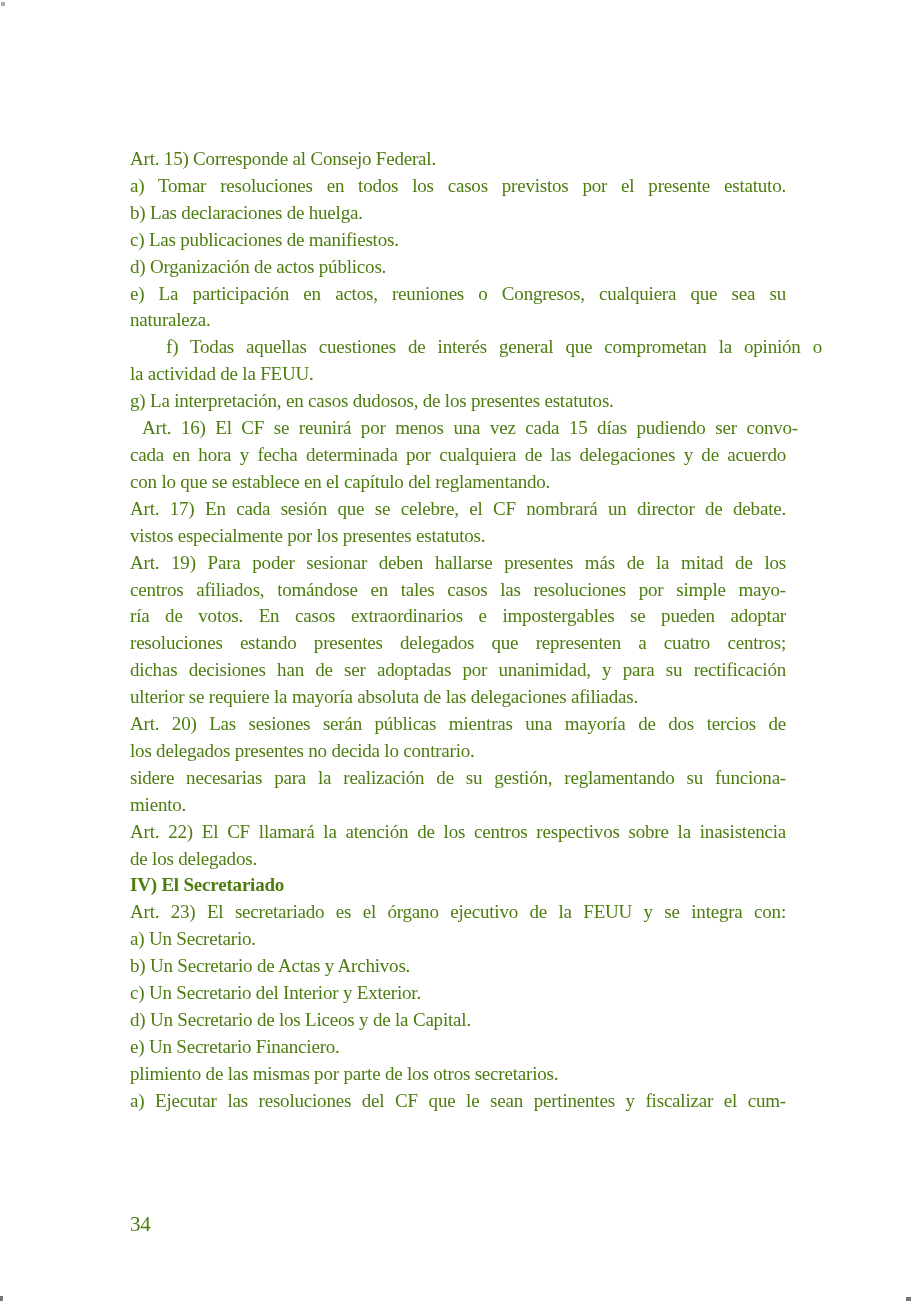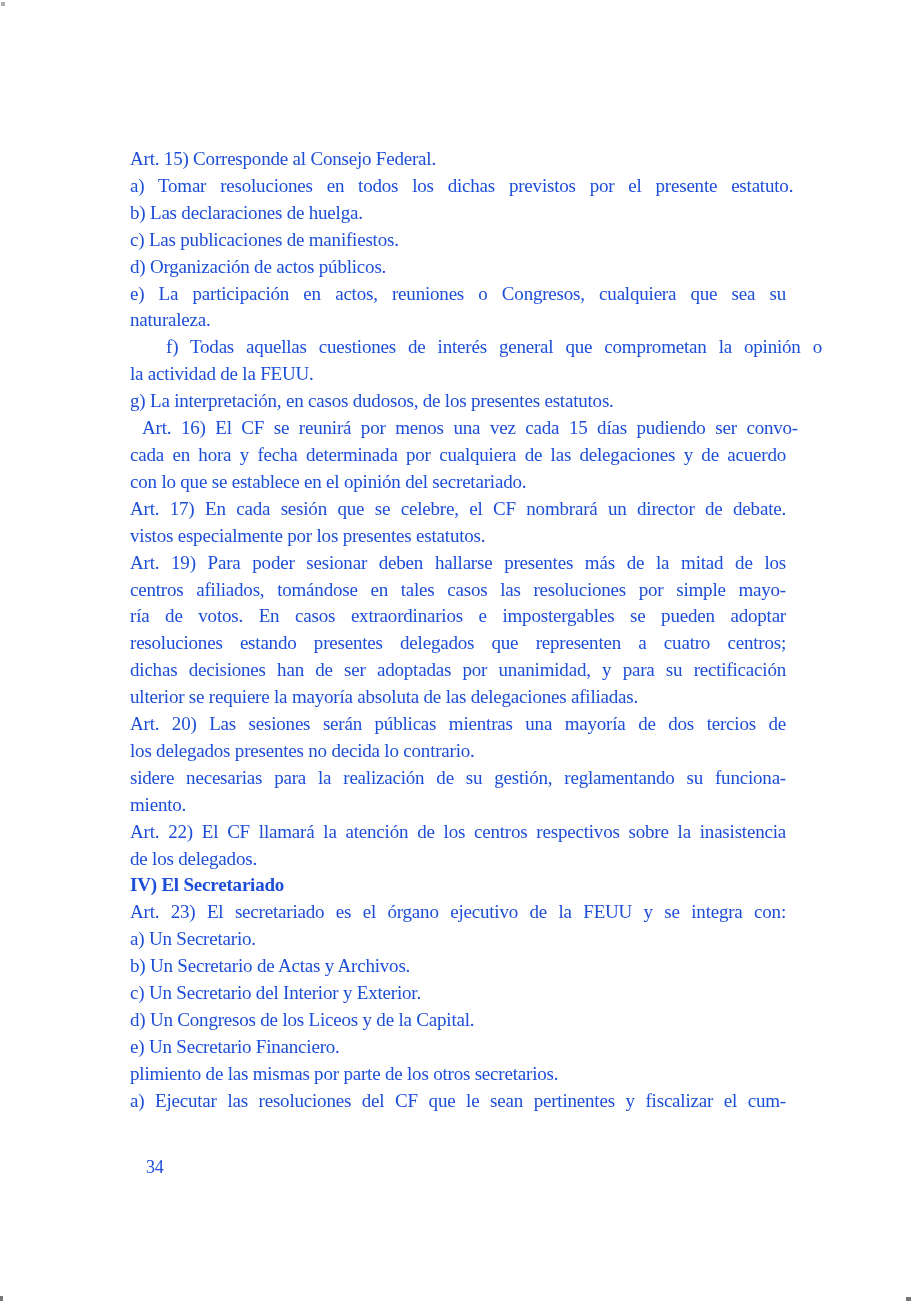--- a/index.html
+++ b/index.html
@@ -7,93 +7,92 @@
     padding: 0;
     background: #ffffff;
   }
   .page {
     position: relative;
     width: 916px;
     height: 1305px;
     background: #ffffff;
     overflow: hidden;
     font-family: "Liberation Serif", "DejaVu Serif", serif;
-    color: #1d4ed8;
+    color: #4d7c0f;
   }
   .textblock {
     position: absolute;
     left: 130px;
     top: 146px;
     width: 656px;
   }
   .line {
     font-size: 19px;
     line-height: 26.9px;
     letter-spacing: -0.2px;
     white-space: nowrap;
     overflow: visible;
   }
   .line.bold {
     font-weight: bold;
   }
   .pagenum {
     position: absolute;
     left: 130px;
-    top: 1154px;
-    font-size: 18px;
+    top: 1211px;
+    font-size: 21px;
     line-height: 26px;
     letter-spacing: -0.2px;
-    margin-left: 16px;
   }
   .speck {
     position: absolute;
     background: #4a4a4a;
   }
   .speck.tl { left: 1px;   top: 2px;     width: 4px; height: 4px; opacity: .45; }
   .speck.bl { left: 0px;   top: 1296px;  width: 3px; height: 5px; opacity: .75; }
   .speck.br { left: 906px; top: 1297px;  width: 5px; height: 4px; opacity: .75; }
 </style>
 </head>
 <body>
 
 <div class="page">
   <div class="textblock" id="textblock">
       <div class="line"><span>Art. 15) Corresponde al Consejo Federal.</span></div>
-      <div class="line" style="word-spacing: 9.36506px;"><span>a) Tomar resoluciones en todos los dichas previstos por el presente estatuto.</span></div>
+      <div class="line" style="word-spacing: 9.36506px;"><span>a) Tomar resoluciones en todos los casos previstos por el presente estatuto.</span></div>
       <div class="line"><span>b) Las declaraciones de huelga.</span></div>
       <div class="line"><span>c) Las publicaciones de manifiestos.</span></div>
       <div class="line"><span>d) Organización de actos públicos.</span></div>
       <div class="line" style="word-spacing: 9.70881px;"><span>e) La participación en actos, reuniones o Congresos, cualquiera que sea su</span></div>
       <div class="line"><span>naturaleza.</span></div>
       <div class="line" style="word-spacing: 7.49858px; margin-left: 36px;"><span>f) Todas aquellas cuestiones de interés general que comprometan la opinión o</span></div>
       <div class="line"><span>la actividad de la FEUU.</span></div>
       <div class="line"><span>g) La interpretación, en casos dudosos, de los presentes estatutos.</span></div>
       <div class="line" style="word-spacing: 5.06771px; margin-left: 12px;"><span>Art. 16) El CF se reunirá por menos una vez cada 15 días pudiendo ser convo-</span></div>
       <div class="line" style="word-spacing: 3.85096px;"><span>cada en hora y fecha determinada por cualquiera de las delegaciones y de acuerdo</span></div>
-      <div class="line"><span>con lo que se establece en el opinión del secretariado.</span></div>
+      <div class="line"><span>con lo que se establece en el capítulo del reglamentando.</span></div>
       <div class="line" style="word-spacing: 5.93862px;"><span>Art. 17) En cada sesión que se celebre, el CF nombrará un director de debate.</span></div>
       <div class="line"><span>vistos especialmente por los presentes estatutos.</span></div>
       <div class="line" style="word-spacing: 7.23077px;"><span>Art. 19) Para poder sesionar deben hallarse presentes más de la mitad de los</span></div>
       <div class="line" style="word-spacing: 8.20156px;"><span>centros afiliados, tomándose en tales casos las resoluciones por simple mayo-</span></div>
       <div class="line" style="word-spacing: 11.1141px;"><span>ría de votos. En casos extraordinarios e impostergables se pueden adoptar</span></div>
       <div class="line" style="word-spacing: 12.7598px;"><span>resoluciones estando presentes delegados que representen a cuatro centros;</span></div>
       <div class="line" style="word-spacing: 6.75994px;"><span>dichas decisiones han de ser adoptadas por unanimidad, y para su rectificación</span></div>
       <div class="line"><span>ulterior se requiere la mayoría absoluta de las delegaciones afiliadas.</span></div>
       <div class="line" style="word-spacing: 8.03385px;"><span>Art. 20) Las sesiones serán públicas mientras una mayoría de dos tercios de</span></div>
       <div class="line"><span>los delegados presentes no decida lo contrario.</span></div>
       <div class="line" style="word-spacing: 7.40781px;"><span>sidere necesarias para la realización de su gestión, reglamentando su funciona-</span></div>
       <div class="line"><span>miento.</span></div>
       <div class="line" style="word-spacing: 4.33293px;"><span>Art. 22) El CF llamará la atención de los centros respectivos sobre la inasistencia</span></div>
       <div class="line"><span>de los delegados.</span></div>
       <div class="line bold"><span>IV) El Secretariado</span></div>
       <div class="line" style="word-spacing: 6.92746px;"><span>Art. 23) El secretariado es el órgano ejecutivo de la FEUU y se integra con:</span></div>
       <div class="line"><span>a) Un Secretario.</span></div>
       <div class="line"><span>b) Un Secretario de Actas y Archivos.</span></div>
       <div class="line"><span>c) Un Secretario del Interior y Exterior.</span></div>
-      <div class="line"><span>d) Un Congresos de los Liceos y de la Capital.</span></div>
+      <div class="line"><span>d) Un Secretario de los Liceos y de la Capital.</span></div>
       <div class="line"><span>e) Un Secretario Financiero.</span></div>
       <div class="line"><span>plimiento de las mismas por parte de los otros secretarios.</span></div>
       <div class="line" style="word-spacing: 6.11779px;"><span>a) Ejecutar las resoluciones del CF que le sean pertinentes y fiscalizar el cum-</span></div>
     </div>
   <div class="pagenum">34</div>
   <div class="speck tl"></div>
   <div class="speck bl"></div>
   <div class="speck br"></div>
 </div>
 

